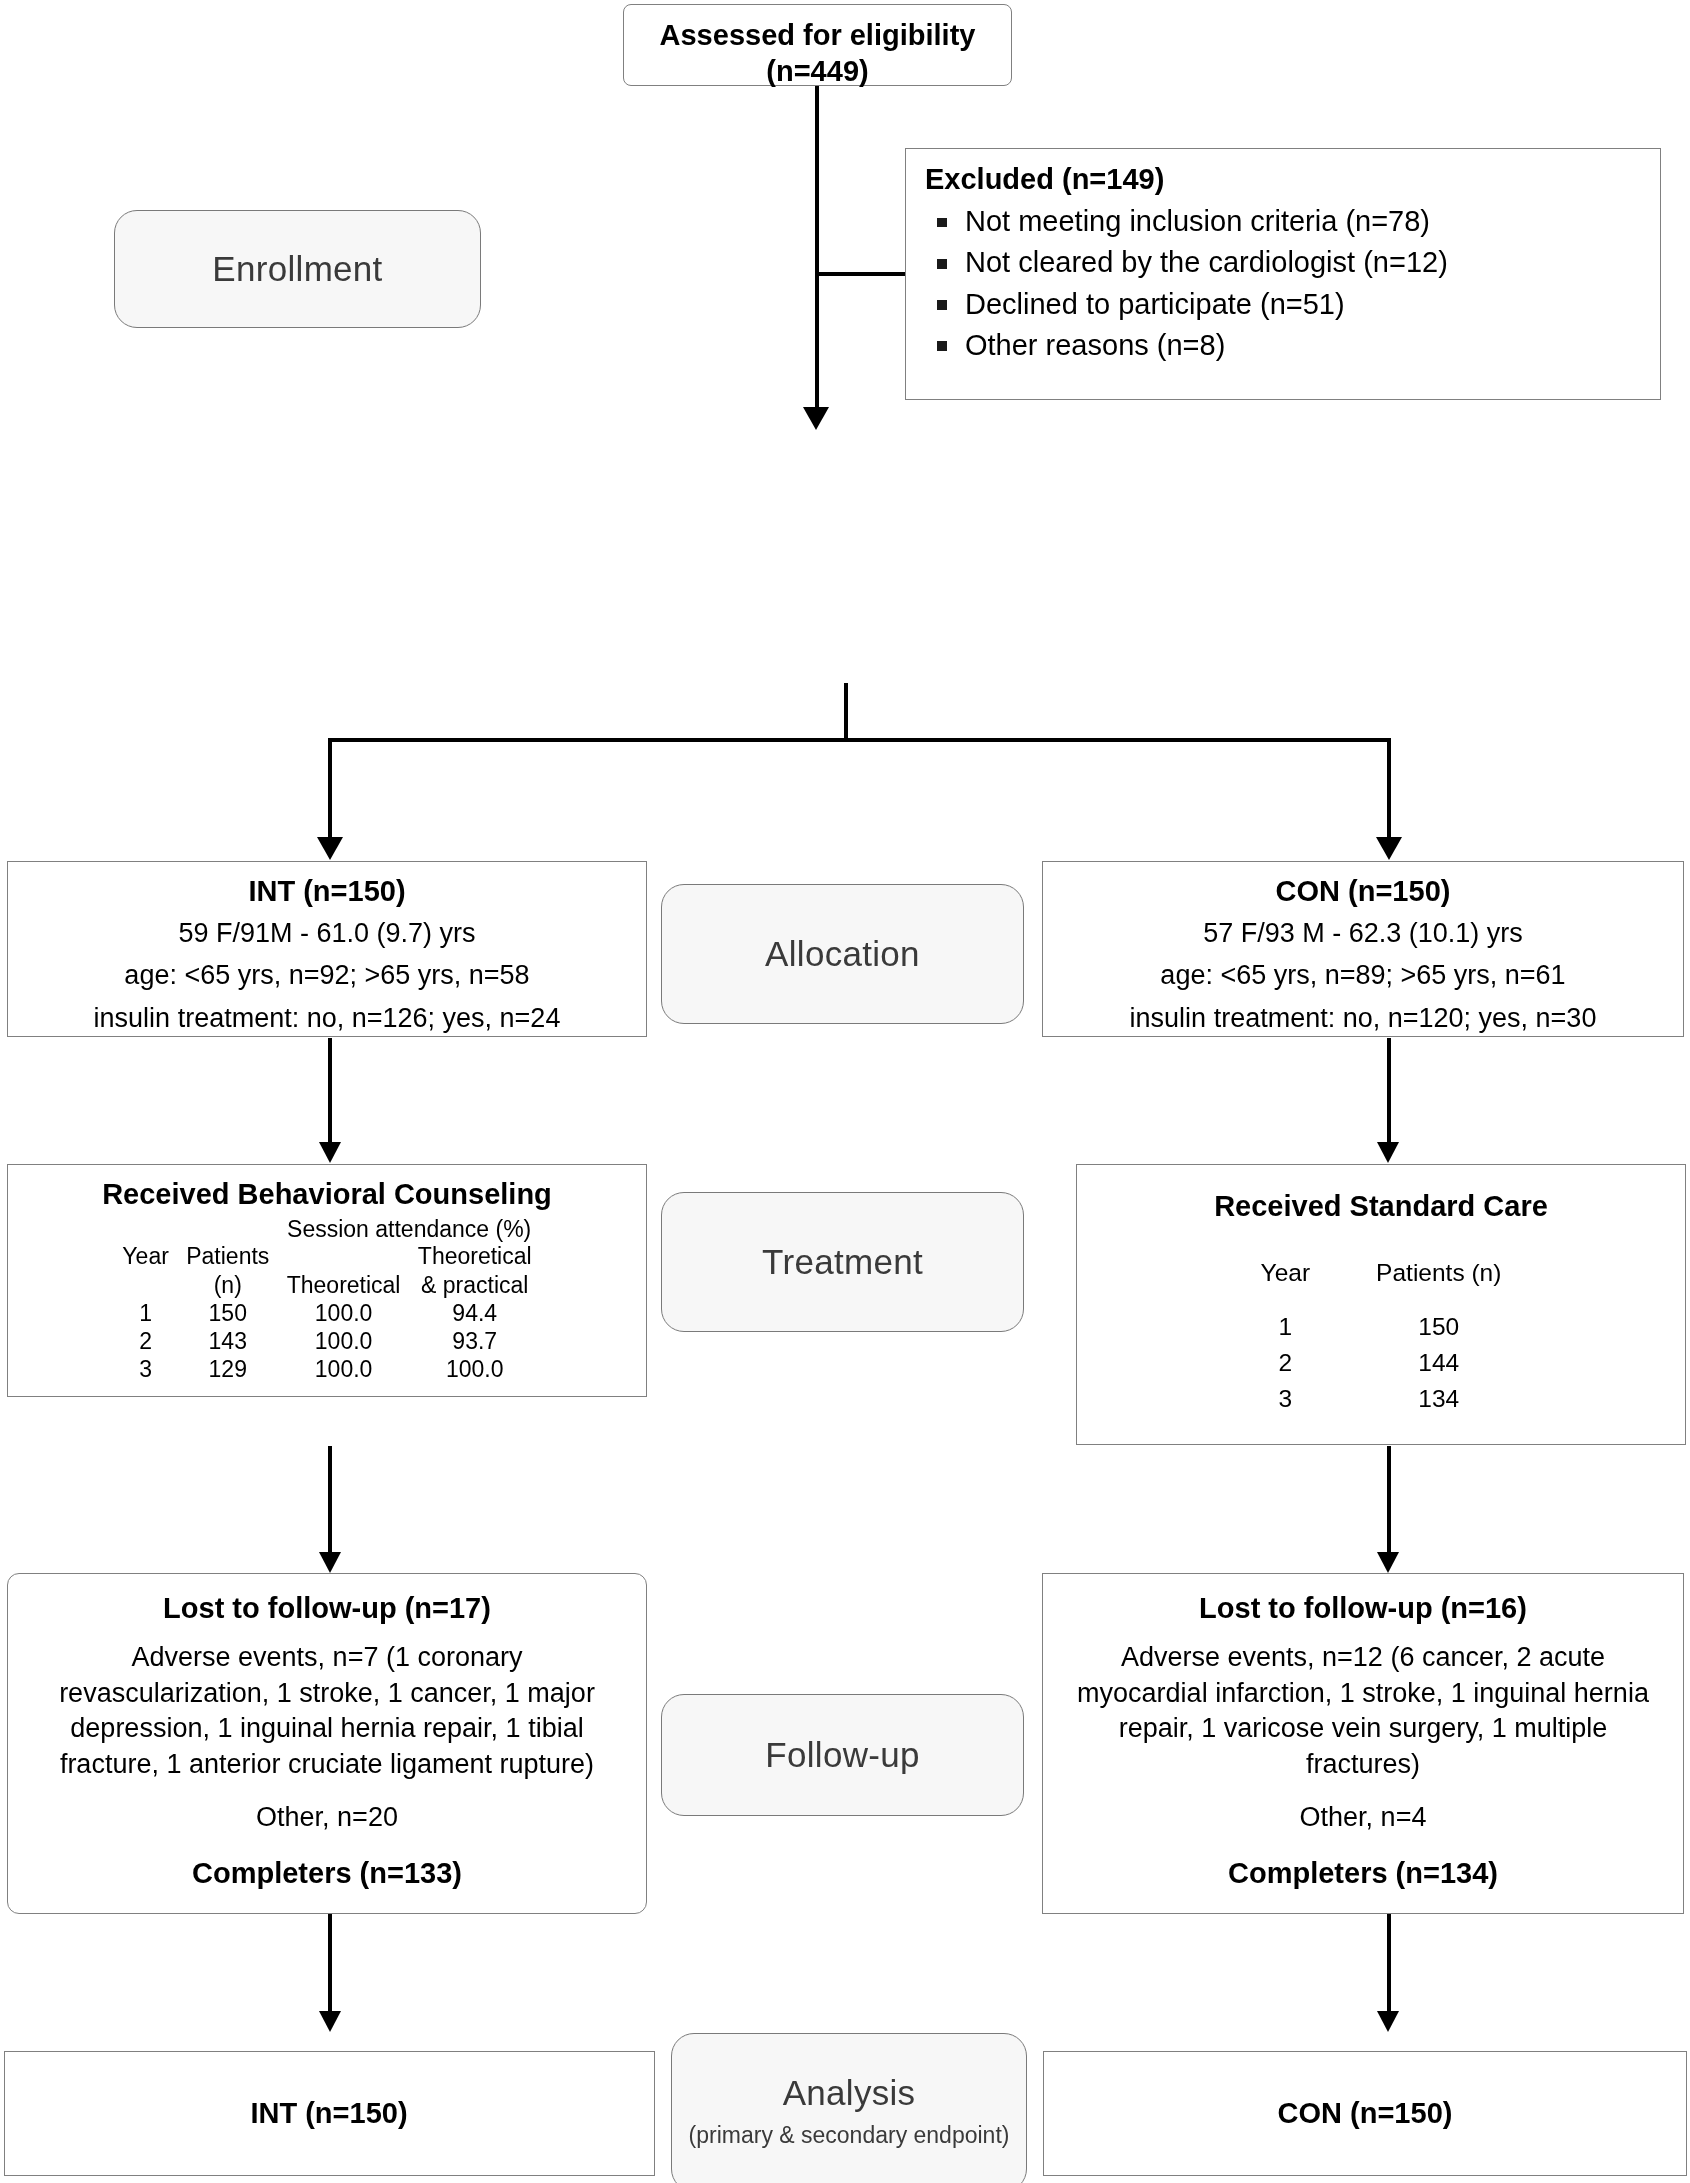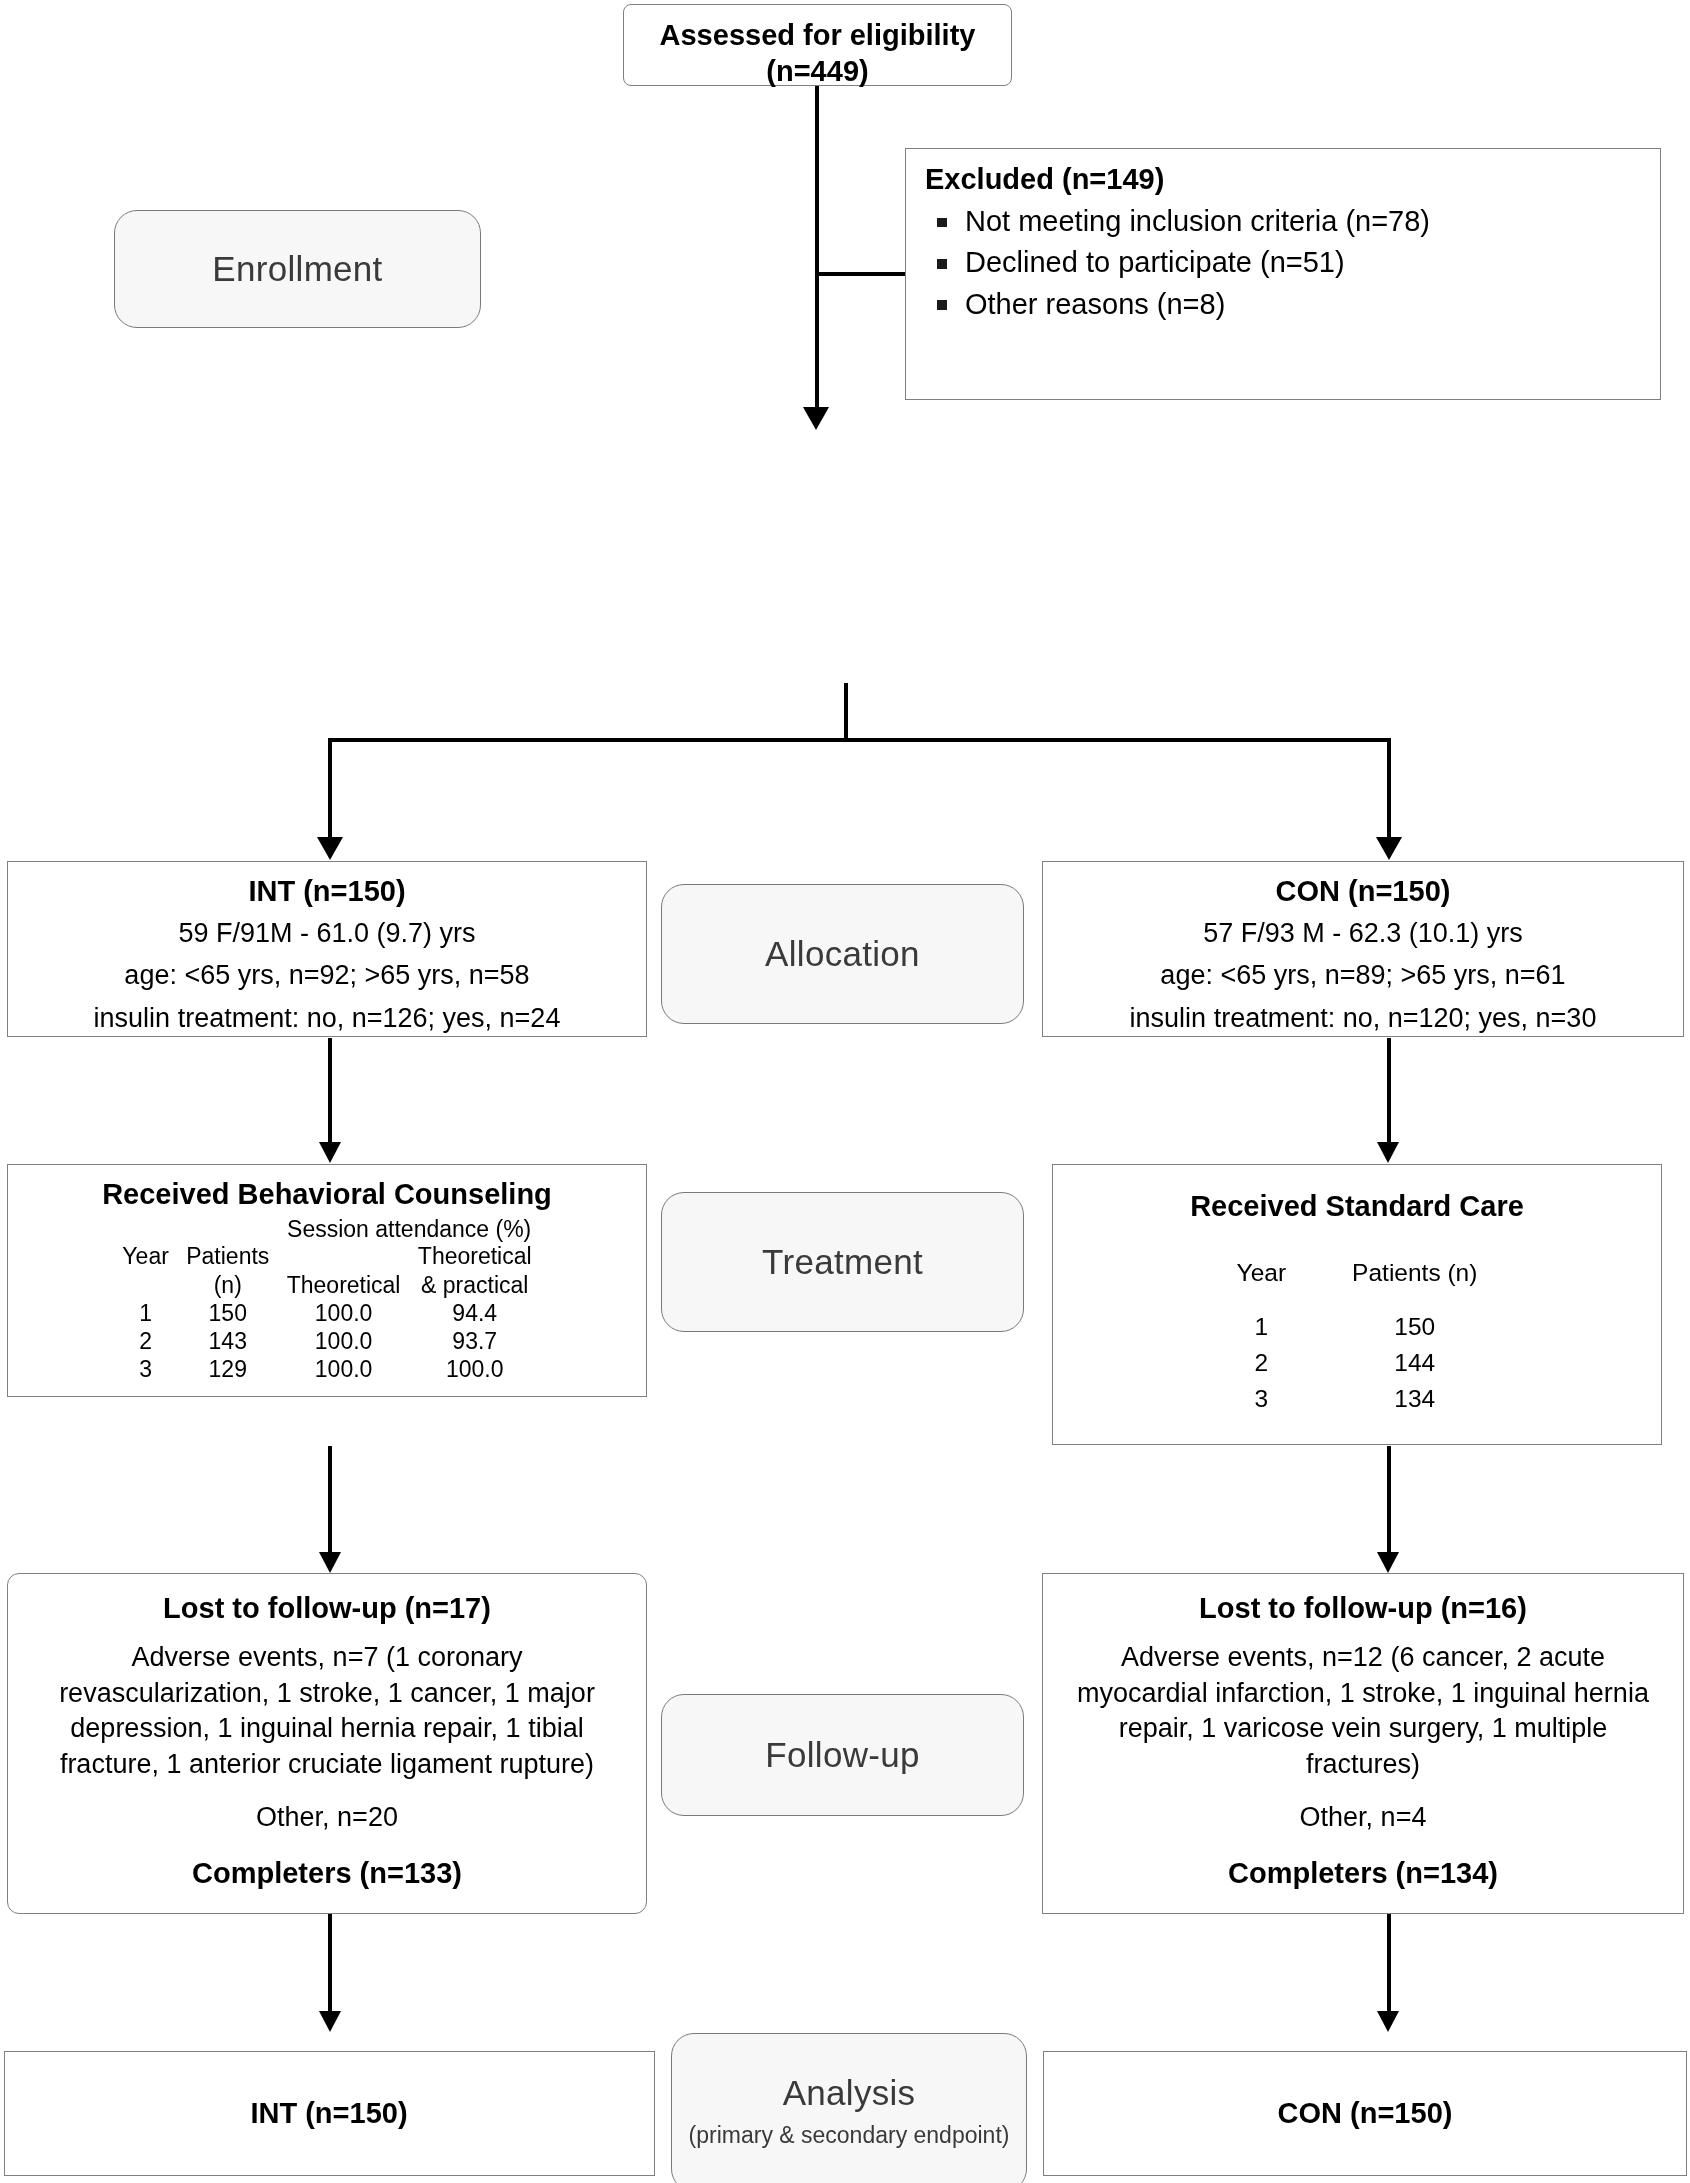--- a/index.html
+++ b/index.html
@@ -173,20 +173,21 @@
   <div class="vline" style="left:815px; top:86px; height:328px;"></div>
   <div class="arrow-down" style="left:803px; top:407px;"></div>
 
   <div class="hline" style="left:815px; top:272px; width:92px;"></div>
 
   <div class="box" style="left:905px; top:148px; width:756px; height:252px;">
     <div class="excluded-inner">
       <div class="ex-title">Excluded (n=149)</div>
       <ul>
         <li><span class="bullet"></span><span>Not meeting inclusion criteria (n=78)</span></li>
+        <li><span class="bullet"></span><span>Not cleared by the cardiologist (n=12)</span></li>
         <li><span class="bullet"></span><span>Declined to participate (n=51)</span></li>
         <li><span class="bullet"></span><span>Other reasons (n=8)</span></li>
       </ul>
     </div>
   </div>
 
   <div class="stage" style="left:114px; top:210px; width:367px; height:118px;">
     <div class="stage-label">Enrollment</div>
   </div>
 
@@ -269,21 +270,21 @@
         </tr>
       </tbody>
         </table>
     </div>
   </div>
 
   <div class="stage" style="left:661px; top:1192px; width:363px; height:140px;">
     <div class="stage-label">Treatment</div>
   </div>
 
-  <div class="box" style="left:1052px; top:1164px; width:610px; height:281px;">
+  <div class="box" style="left:1076px; top:1164px; width:610px; height:281px;">
     <div style="padding-top:23px;">
       <div class="ttl">Received Standard Care</div>
       <table class="care" style="margin-top:31px;">
         <tbody>
             <tr>
           <td>Year</td>
           <td>Patients (n)</td>
         </tr>
         <tr>
           <td style="padding-top:21px;">1</td>

